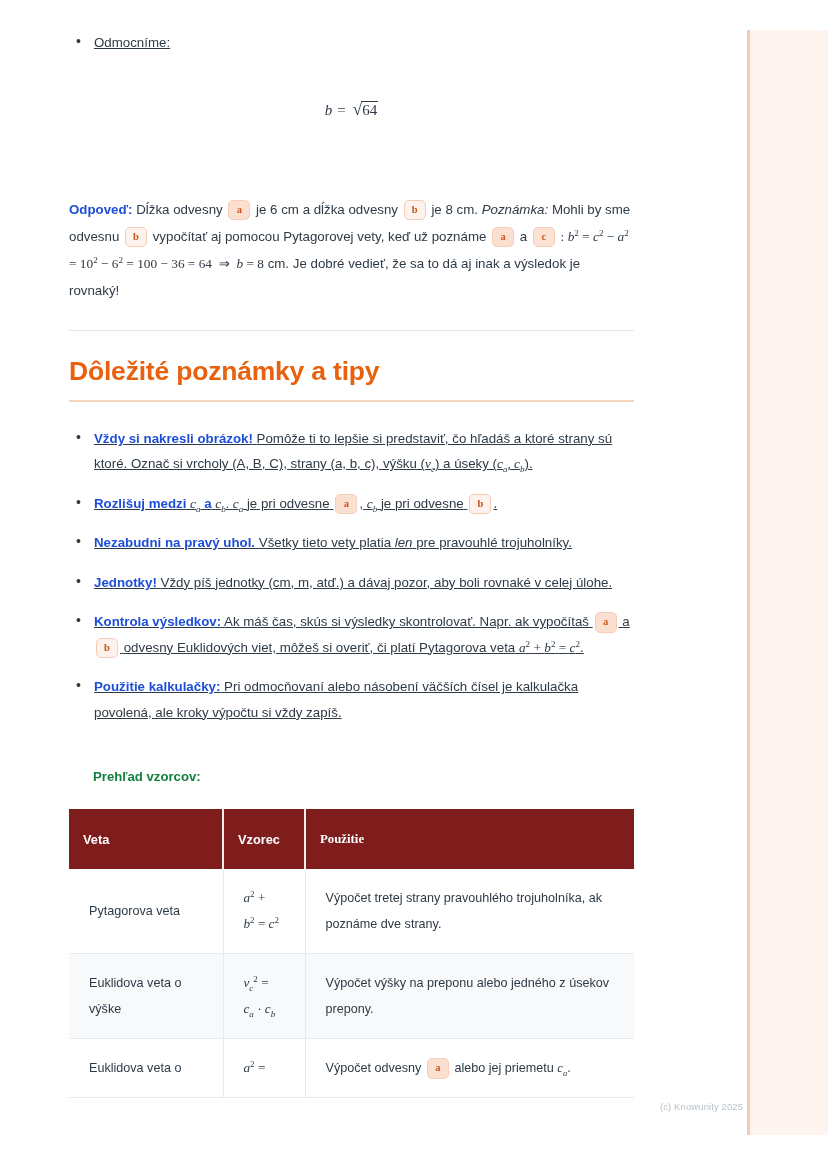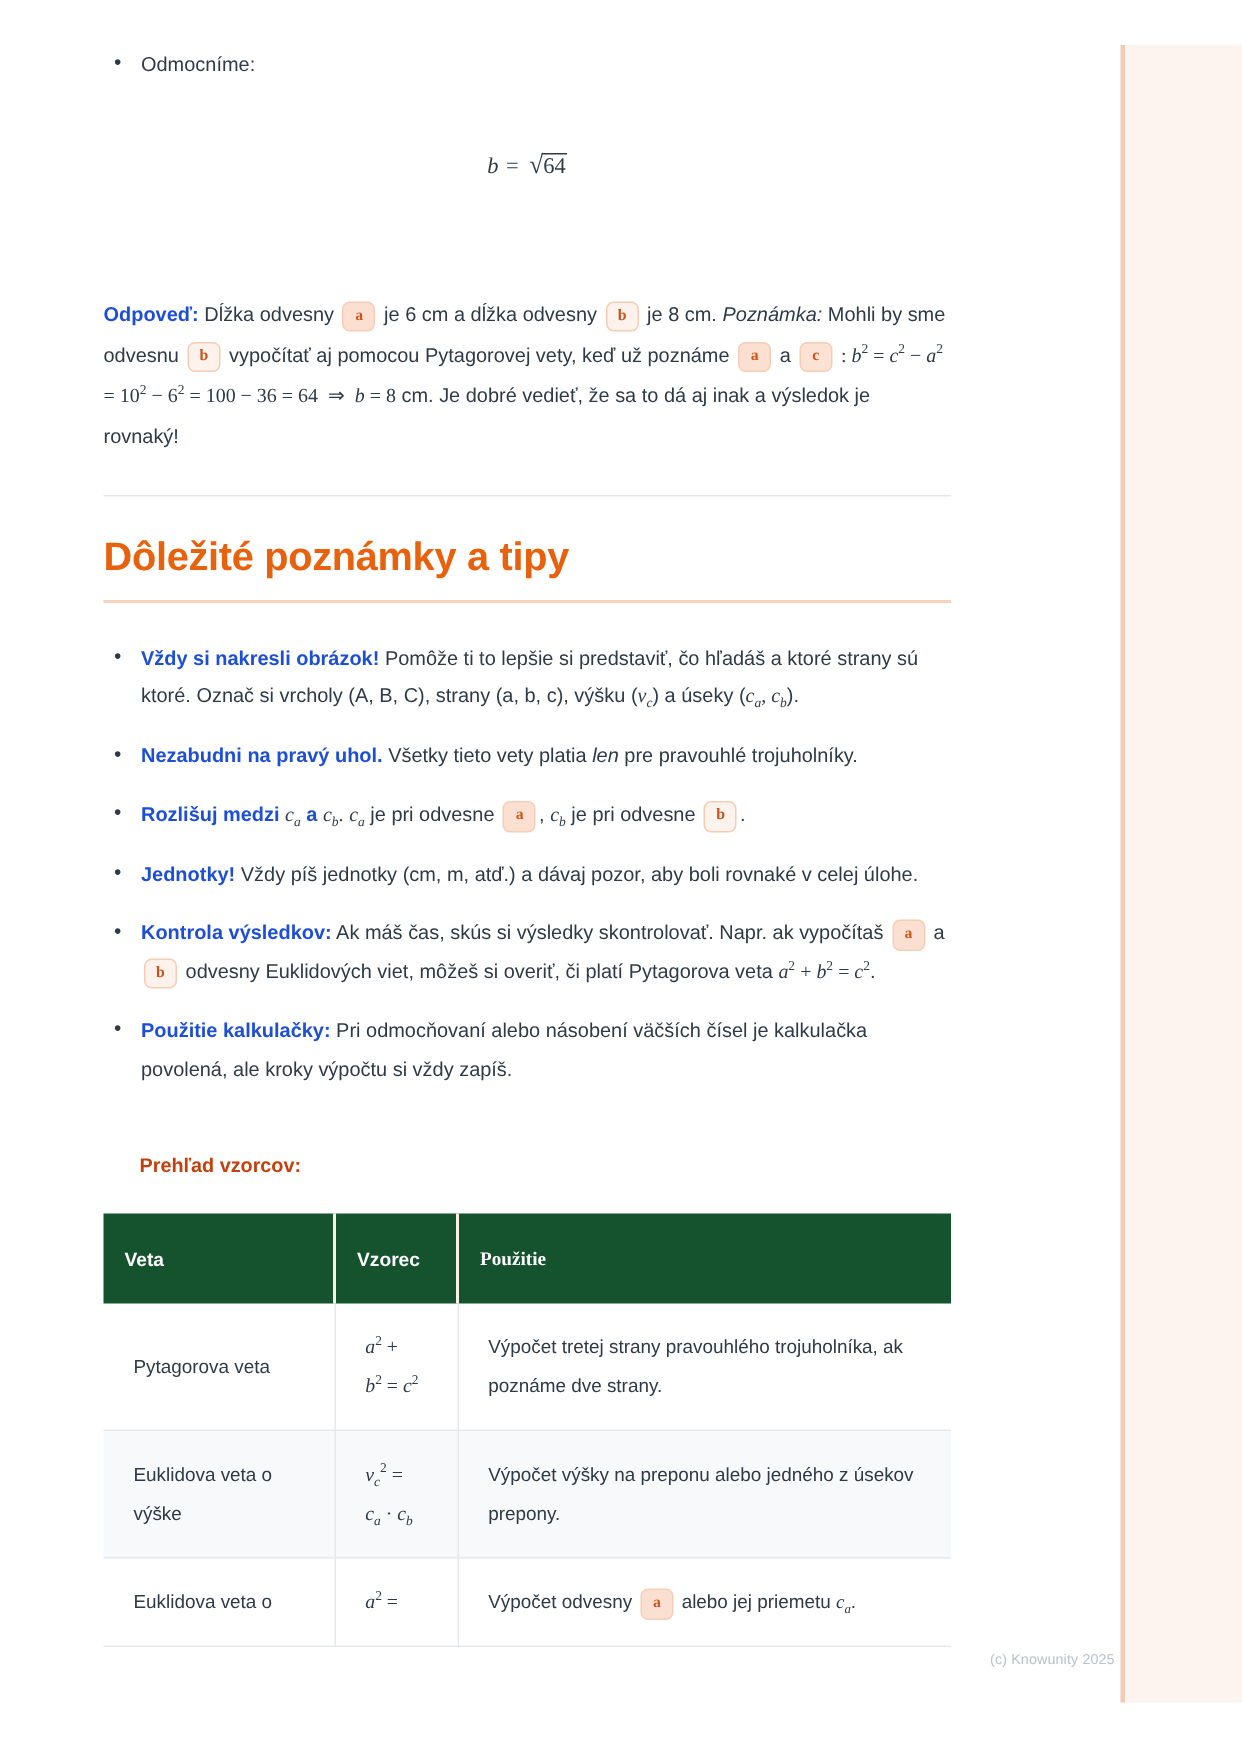--- a/index.html
+++ b/index.html
@@ -113,20 +113,21 @@
     background: #fbe2d4;
     color: #d1551b;
     border: 1px solid #f5cdb5;
   }
 
   
   ul.doc-list {
     list-style: none;
     margin: 0;
     padding: 0;
+    text-decoration: underline;
   }
   ul.doc-list > li {
     position: relative;
     padding-left: 25px;
     font-size: 13.3px;
     line-height: 25.5px;
     color: #2e3a46;
     margin-bottom: 14px;
   }
   ul.doc-list > li:before {
@@ -171,34 +172,34 @@
     border: none;
     border-top: 2px solid #f5d4bd;
     margin: 0;
     height: 0;
   }
 
   
   .small-label {
     font-size: 13.2px;
     font-weight: 700;
-    color: #c2410c;
+    color: #15803d;
     line-height: 20px;
     padding-left: 24px;
   }
 
   
   table.formula-table {
     border-collapse: collapse;
     width: 565px;
     table-layout: fixed;
     font-size: 12.6px;
   }
   table.formula-table th {
-    background: #14532d;
+    background: #7f1d1d;
     color: #ffffff;
     font-weight: 700;
     font-size: 12.8px;
     text-align: left;
     padding: 16px 14px 16px 14px;
     border-right: 2px solid #fbf0e8;
     vertical-align: middle;
     height: 28px;
   }
   table.formula-table th:last-child { border-right: none; font-family: Liberation Serif, serif; }
@@ -284,37 +285,37 @@
 
   <div class="col">
     <ul class="doc-list">
 
       <li>
         <b>Vždy si nakresli obrázok!</b>
         <span>Pomôže ti to lepšie si predstaviť, čo hľadáš a ktoré strany sú ktoré. Označ si vrcholy (A, B, C), strany (a, b, c), výšku (</span><span class="mi">v<sub class="sb">c</sub></span><span>) a úseky (</span><span class="mi">c<sub class="sb">a</sub><span class="mo">,</span> c<sub class="sb">b</sub></span><span>).</span>
       </li>
 
       <li>
-        <b>Nezabudni na pravý uhol.</b>
-        <span>Všetky tieto vety platia</span>
-        <i class="it">len</i>
-        <span>pre pravouhlé trojuholníky.</span>
-      </li>
-
-      <li>
         <b>Rozlišuj medzi</b>
         <span class="mi">c<sub class="sb">a</sub></span>
         <b>a</b>
         <span class="mi">c<sub class="sb">b</sub></span><span class="mtxt">.</span>
         <span class="mi">c<sub class="sb">a</sub></span>
         <span>je pri odvesne</span>
         <span class="badge badge-a">a</span><span>,</span>
         <span class="mi">c<sub class="sb">b</sub></span>
         <span>je pri odvesne</span>
         <span class="badge badge-b">b</span><span>.</span>
+      </li>
+
+      <li>
+        <b>Nezabudni na pravý uhol.</b>
+        <span>Všetky tieto vety platia</span>
+        <i class="it">len</i>
+        <span>pre pravouhlé trojuholníky.</span>
       </li>
 
       <li>
         <b>Jednotky!</b>
         <span>Vždy píš jednotky (cm, m, atď.) a dávaj pozor, aby boli rovnaké v celej úlohe.</span>
       </li>
 
       <li>
         <b>Kontrola výsledkov:</b>
         <span>Ak máš čas, skús si výsledky skontrolovať. Napr. ak vypočítaš</span>

